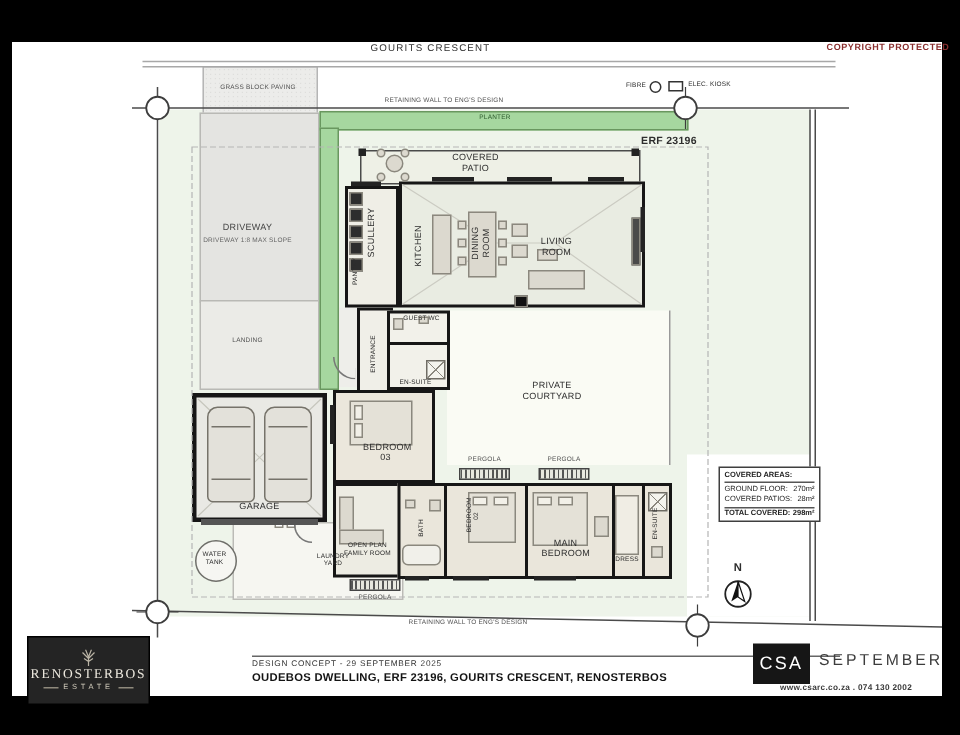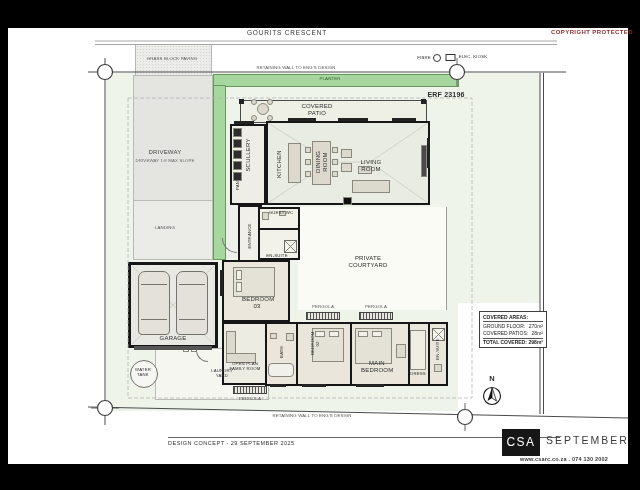--- a/index.html
+++ b/index.html
@@ -220,18 +220,30 @@
       <span>28m²</span>
     </div>
     <div class="arow atotal">
       <span>TOTAL COVERED:</span>
       <span>298m²</span>
     </div>
   </div>
 
   <div class="abs" style="left:168px;top:437px;width:392px;height:1px;background:#666;"></div>
   <div class="abs" style="left:168px;top:440px;font-size:5.5px;letter-spacing:.5px;color:#333;">DESIGN CONCEPT - 29 SEPTEMBER 2025</div>
-
+  <div class="abs b" style="left:168px;top:447px;font-size:7.5px;color:#141414;letter-spacing:.2px;">OUDEBOS DWELLING, ERF 23196, GOURITS CRESCENT, RENOSTERBOS</div>
+
+  <div class="estlogo">
+    <svg width="14" height="11" viewBox="0 0 14 11">
+      <path d="M7 11 V4 M7 6 L3 2 M7 6 L11 2 M7 5 L5 0 M7 5 L9 0 M7 8 L4 6 M7 8 L10 6" stroke="#b9b3a4" stroke-width=".8" fill="none"></path>
+    </svg>
+    <div class="estname">RENOSTERBOS</div>
+    <div class="estrow">
+      <div class="estline"></div>
+      <div class="estsub">ESTATE</div>
+      <div class="estline"></div>
+    </div>
+  </div>
 
   <div class="csabox">CSA</div>
   <div class="abs" style="left:546px;top:434px;font-size:10.5px;letter-spacing:2px;color:#3c3c3c;">SEPTEMBER</div>
   <div class="lbl b" style="left:564px;top:459px;font-size:5.5px;color:#3a3a3a;">www.csarc.co.za . 074 130 2002</div>
 </div>
 
 </body></html>

